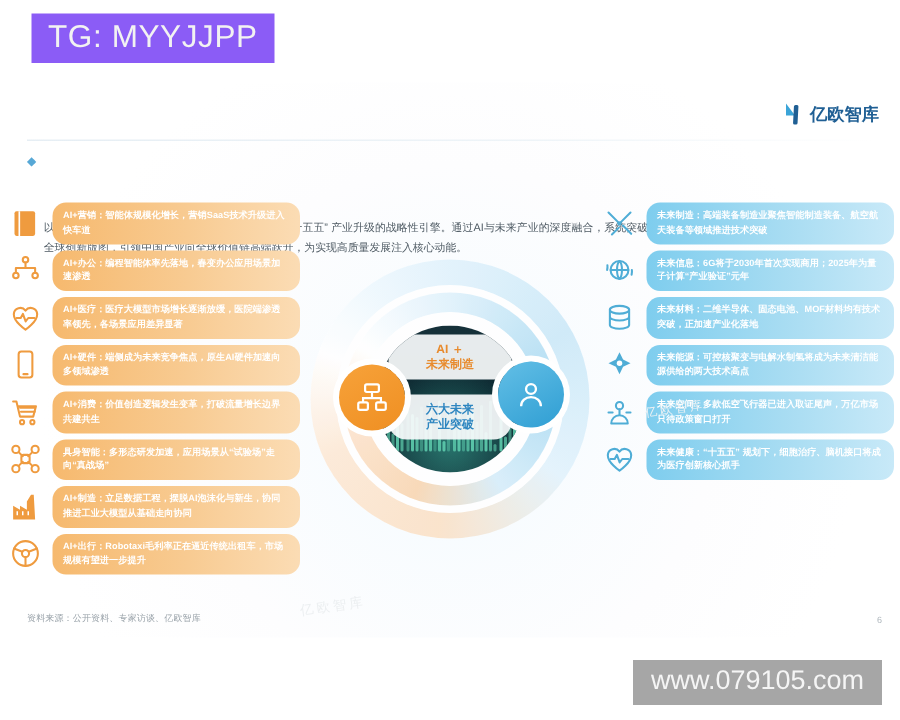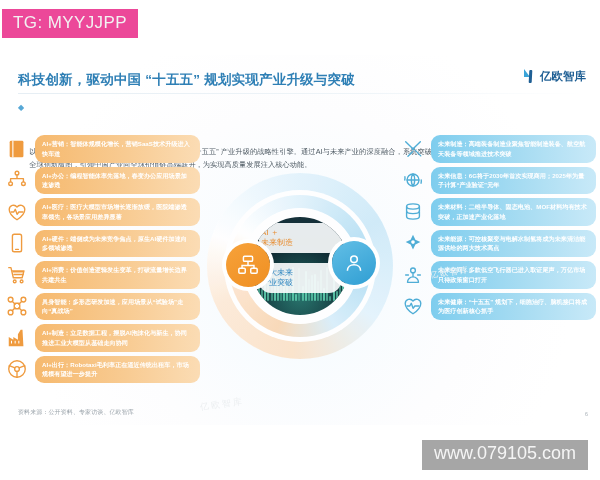--- a/index.html
+++ b/index.html
@@ -6,23 +6,23 @@
   html,body { width:600px; height:480px; }
   body {
     font-family:"Liberation Sans","DejaVu Sans",sans-serif;
     background:#ffffff;
     position:relative;
     overflow:hidden;
   }
 
   
   .tg-tag{
-    position:absolute; left:2px; top:9px;
-    background:#ec4899; color:#f2f2f2;
-    font-size:17px; letter-spacing:.4px;
+    position:absolute; left:21px; top:9px;
+    background:#8b5cf6; color:#f2f2f2;
+    font-size:21px; letter-spacing:.4px;
     padding:4px 11px 5px 11px;
     line-height:1.15;
   }
 
   
   .slide{
     position:absolute; left:0; top:55px;
     width:600px; height:370px;
     background:
       radial-gradient(circle at 50% 62%, #f4fbff 0%, #fdfdfe 46%, #ffffff 72%),
@@ -112,23 +112,23 @@
     overflow:hidden;
   }
   .core .bars{ position:absolute; left:0; bottom:14px; width:100%; height:40px; }
   .core .bars i{
     position:absolute; bottom:0; width:2px; background:#63d6b4; opacity:.75;
     border-radius:1px;
   }
   .core-label{
     position:absolute; left:8px; width:82px;
     background:rgba(248,250,251,.93);
-    border-radius:12px; text-align:left;
+    border-radius:12px; text-align:center;
     padding:5px 2px; line-height:1.25;
-    font-size:8px; font-weight:normal;
+    font-size:8px; font-weight:bold;
   }
   .core-label.top{ top:6px; color:#e88b2e; }
   .core-label.bot{ bottom:22px; color:#2e86c0; }
 
   .node{
     position:absolute; width:44px; height:44px; border-radius:50%;
     display:flex; align-items:center; justify-content:center;
   }
   .node.left{
     left:19px; top:70px;
@@ -200,21 +200,20 @@
     line-height:1.1;
   }
 </style>
 </head>
 <body>
 
 <div class="tg-tag">TG: MYYJJPP</div>
 
 <div class="slide">
 
-  <div class="hdr-title">科技创新，驱动中国 “十五五” 规划实现产业升级与突破</div>
   <div class="hdr-rule"></div>
 
   <div class="logo">
     <span class="logo-mark"></span>
     <span class="logo-txt">亿欧智库</span>
   </div>
 
   <div class="lead">
     <span class="lead-dot">◆</span>
     <span class="lead-txt">以人工智能为代表的颠覆性科技，正成为驱动中国 “十五五” 产业升级的战略性引擎。通过AI与未来产业的深度融合，系统突破关键环节，我们将加速培育新质生产力，重塑全球创新版图，引领中国产业向全球价值链高端跃升，为实现高质量发展注入核心动能。</span>

